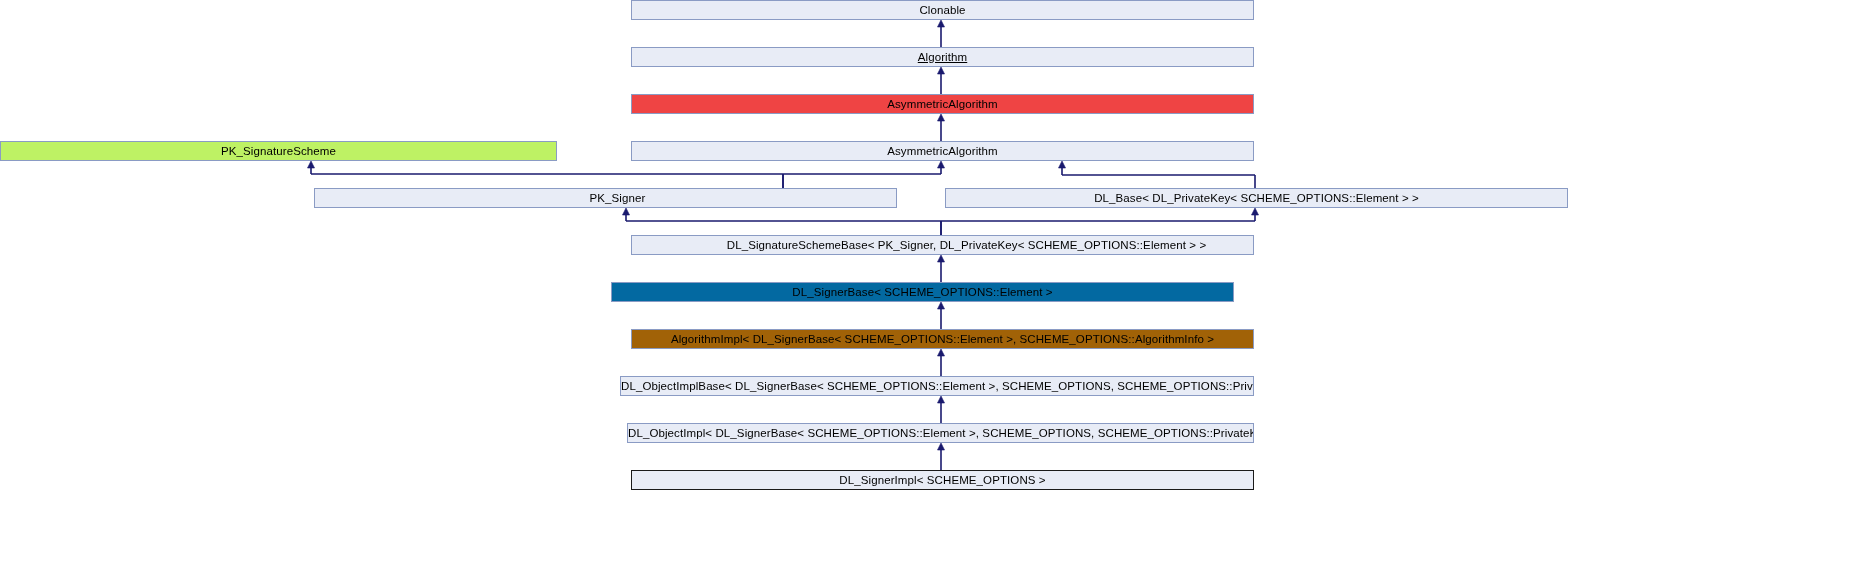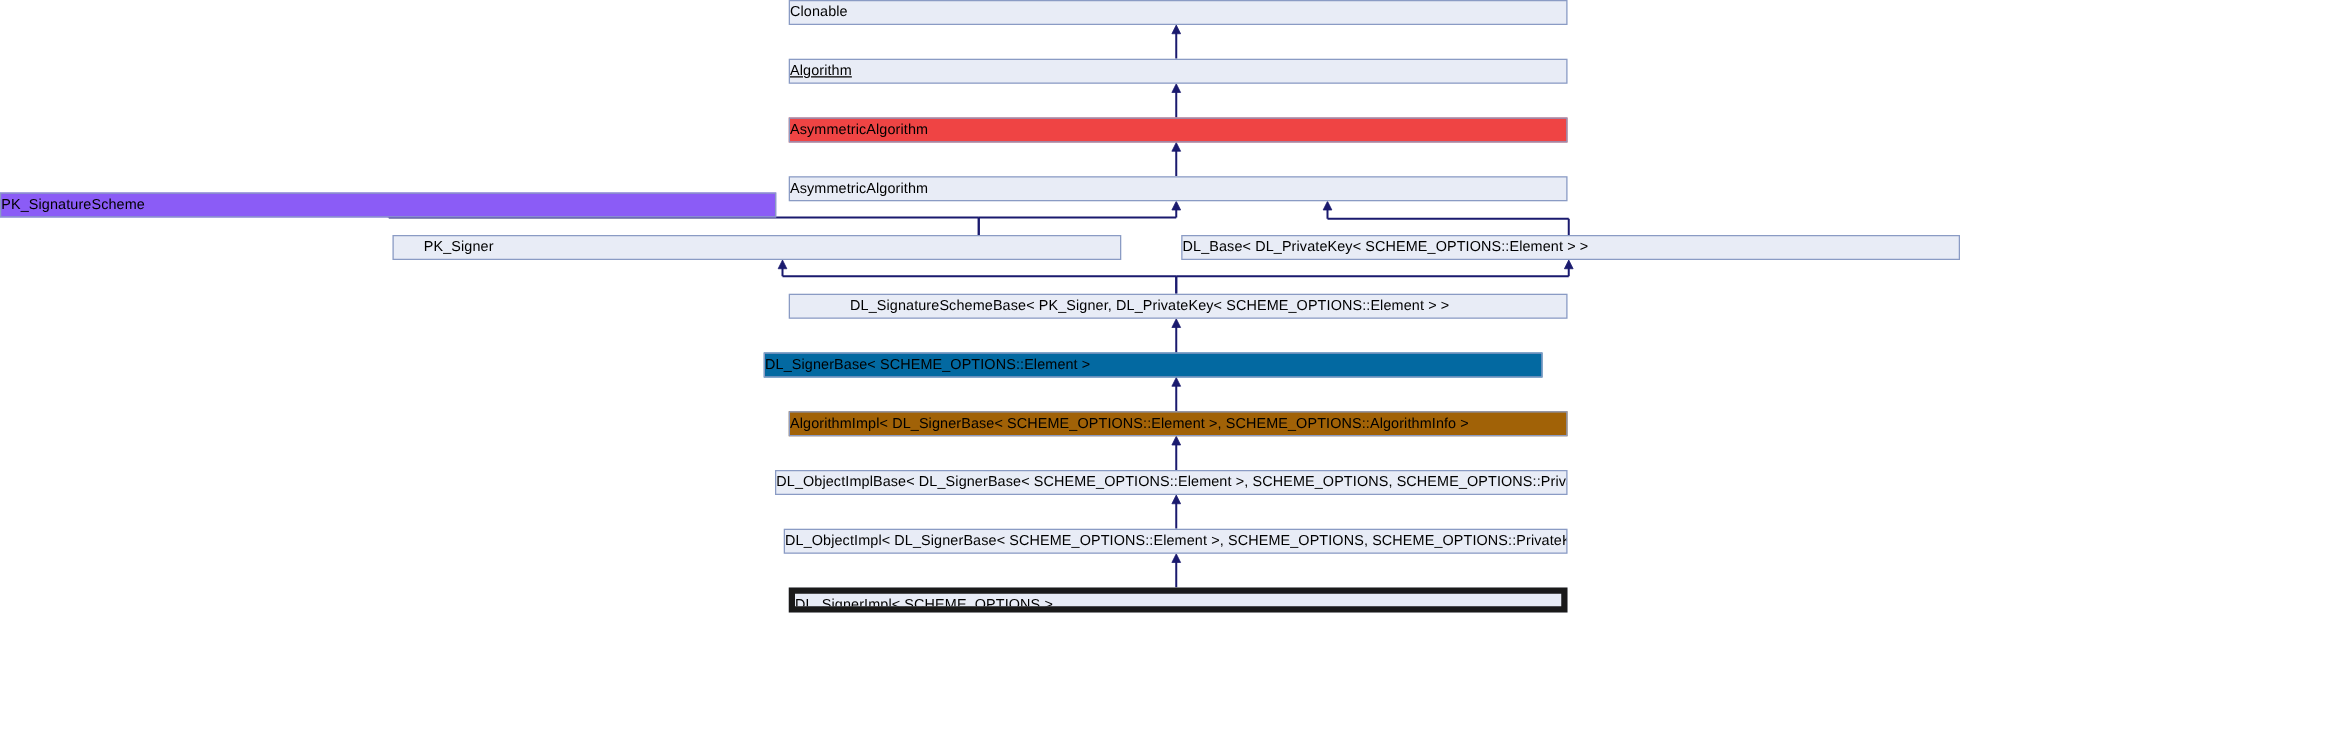--- a/index.html
+++ b/index.html
@@ -28,26 +28,27 @@
   }
   .node {
     position: absolute;
     box-sizing: border-box;
     background: #e8ecf6;
     border: 1px solid #8a9bc4;
     color: #000000;
     font-size: 11.5px;
     line-height: 19px;
     height: 20px;
+    text-align: center;
     white-space: nowrap;
     overflow: hidden;
     letter-spacing: 0.1px;
   }
   .node.current {
-    border: 5px solid #a16207;
+    border: 1px solid #a16207;
     background: #e8ecf6;
   }
   .node-label {
     display: block;
     width: 100%;
     height: 100%;
     line-height: 18px;
   }
 </style>
 </head>
@@ -121,21 +122,21 @@
   <div id="nodes">
       <div class="node" style="left: 631px; top: 0px; width: 623px; height: 20px; background: rgb(232, 236, 246); border-color: rgb(138, 155, 196); color: rgb(0, 0, 0);">
         <span class="node-label">Clonable</span>
       </div>
       <div class="node" style="left: 631px; top: 47px; width: 623px; height: 20px; background: rgb(232, 236, 246); border-color: rgb(138, 155, 196); color: rgb(0, 0, 0); text-decoration: underline;">
         <span class="node-label">Algorithm</span>
       </div>
       <div class="node" style="left: 631px; top: 94px; width: 623px; height: 20px; background: #ef4444; border-color: rgb(138, 155, 196); color: rgb(0, 0, 0);">
         <span class="node-label">AsymmetricAlgorithm</span>
       </div>
-      <div class="node" style="left: 0px; top: 141px; width: 621px; height: 20px; background: #8b5cf6; border-color: rgb(138, 155, 196); color: rgb(0, 0, 0); margin-top: 13px;">
+      <div class="node" style="left: 0px; top: 141px; width: 557px; height: 20px; background: #bef264; border-color: rgb(138, 155, 196); color: rgb(0, 0, 0);">
         <span class="node-label">PK_SignatureScheme</span>
       </div>
       <div class="node" style="left: 631px; top: 141px; width: 623px; height: 20px; background: rgb(232, 236, 246); border-color: rgb(138, 155, 196); color: rgb(0, 0, 0);">
         <span class="node-label">AsymmetricAlgorithm</span>
       </div>
       <div class="node" style="left: 314px; top: 188px; width: 583px; height: 20px; background: rgb(232, 236, 246); border-color: rgb(138, 155, 196); color: rgb(0, 0, 0); padding-left: 24px;">
         <span class="node-label">PK_Signer</span>
       </div>
       <div class="node" style="left: 945px; top: 188px; width: 623px; height: 20px; background: rgb(232, 236, 246); border-color: rgb(138, 155, 196); color: rgb(0, 0, 0);">
         <span class="node-label">DL_Base&lt; DL_PrivateKey&lt; SCHEME_OPTIONS::Element &gt; &gt;</span>

